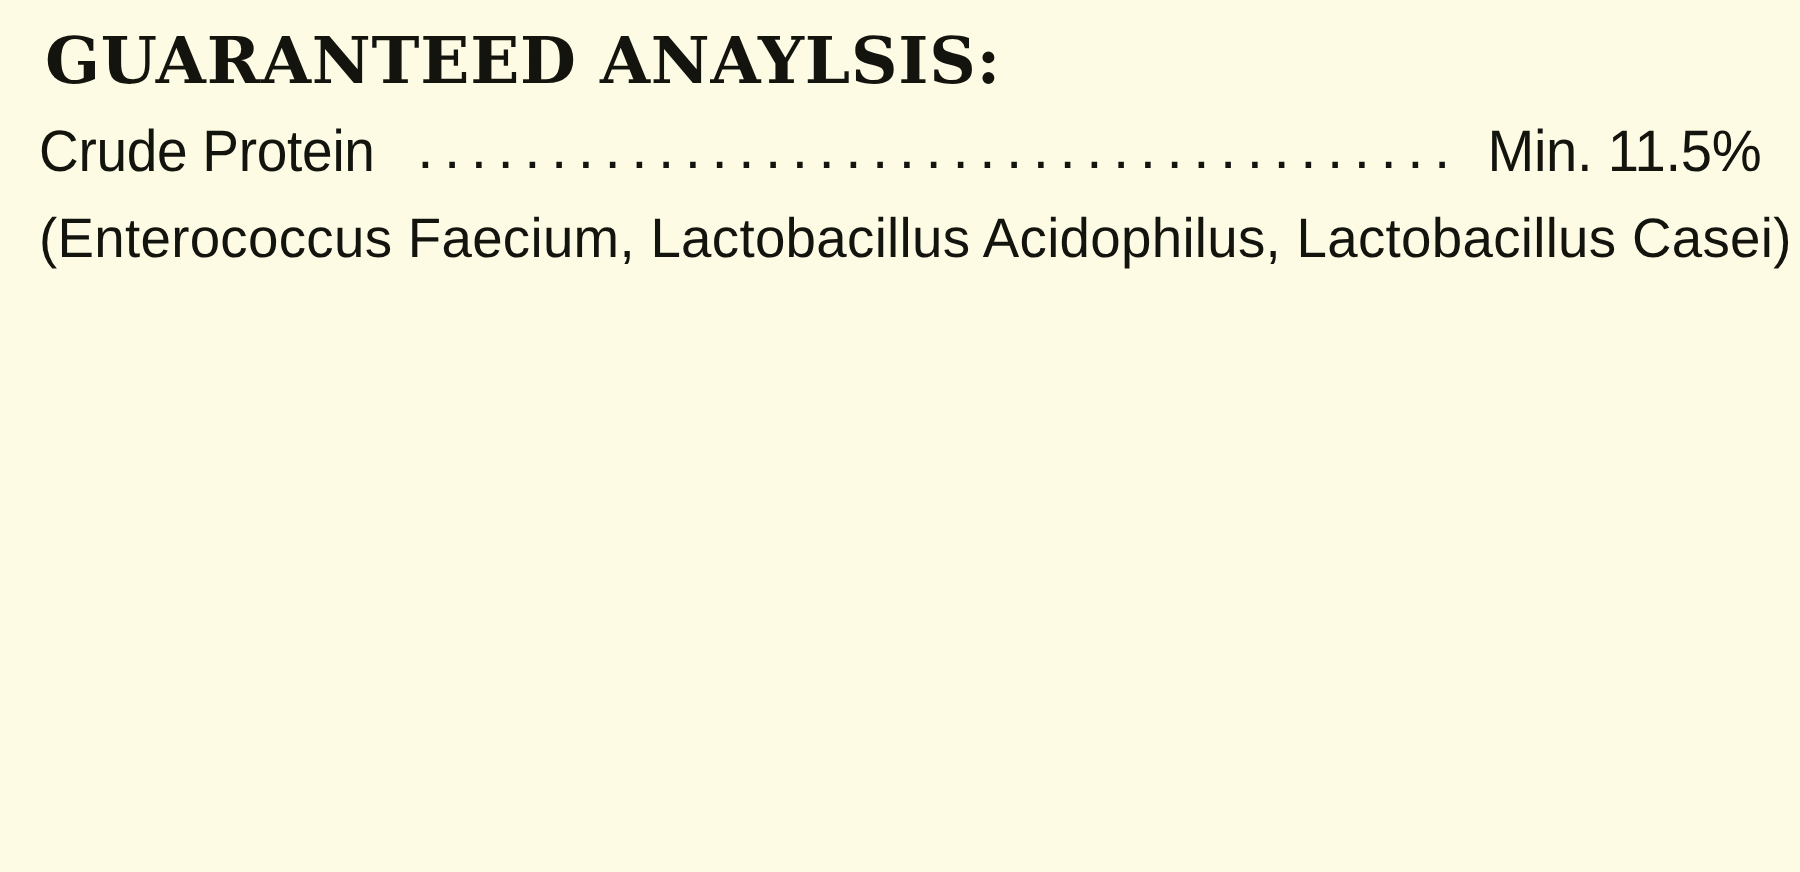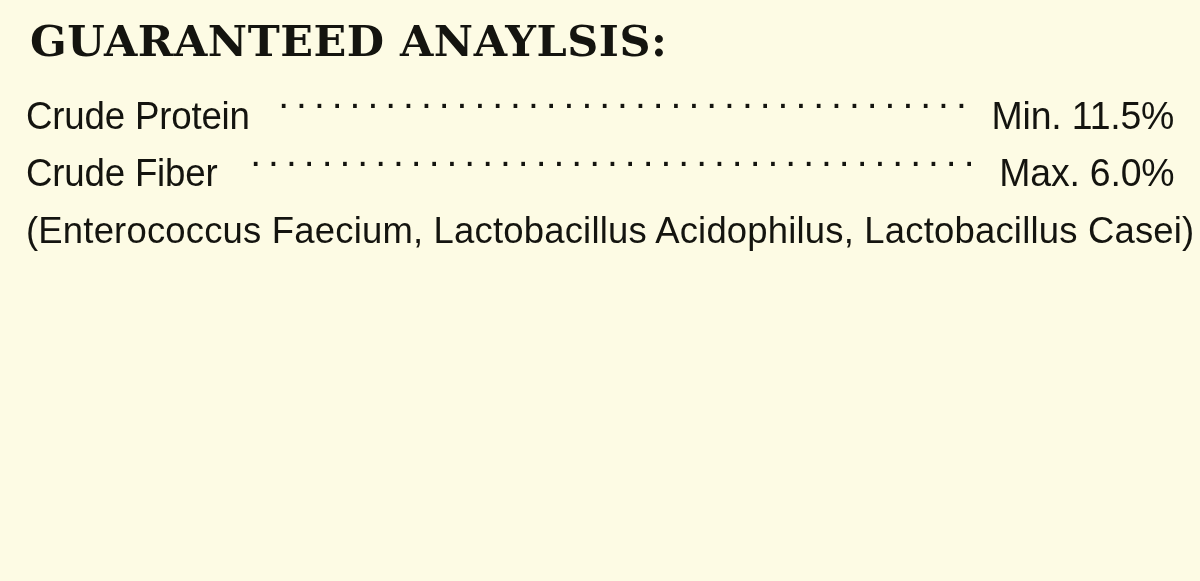--- a/index.html
+++ b/index.html
@@ -20,29 +20,29 @@
     background: #fdfbe4;
     padding: 14px 26px 0 26px;
     color: #1a1a16;
   }
   .title {
     font-family: "DejaVu Serif", serif;
     font-weight: bold;
     font-size: 43px;
     letter-spacing: 0.5px;
     line-height: 1.0;
-    margin: 6px 0 24px 4px;
+    margin: 6px 0 10px 4px;
     color: #14140f;
   }
   .rows {
     display: block;
   }
   .row {
     display: flex;
-    align-items: flex-start;
+    align-items: flex-end;
     width: 100%;
     font-size: 39px;
     line-height: 1.47;
     white-space: nowrap;
     color: #14140f;
   }
   .nutrient {
     flex: 0 0 auto;
     letter-spacing: -0.2px;
     transform: scaleX(0.94);
@@ -98,25 +98,20 @@
 
   <div class="rows">
 
     <div class="row">
       <span class="nutrient">Crude Protein</span>
       <span class="leader"></span>
       <span class="amount">Min. 11.5%</span>
     </div>
 
 
-    <div class="row">
-      <span class="nutrient">Crude Fiber</span>
-      <span class="leader"></span>
-      <span class="amount">Max. 6.0%</span>
-    </div>
 
 
 
 
 
   </div>
 
   <div class="footnote">(Enterococcus  Faecium,  Lactobacillus  Acidophilus,  Lactobacillus  Casei)</div>
 
 </div>

